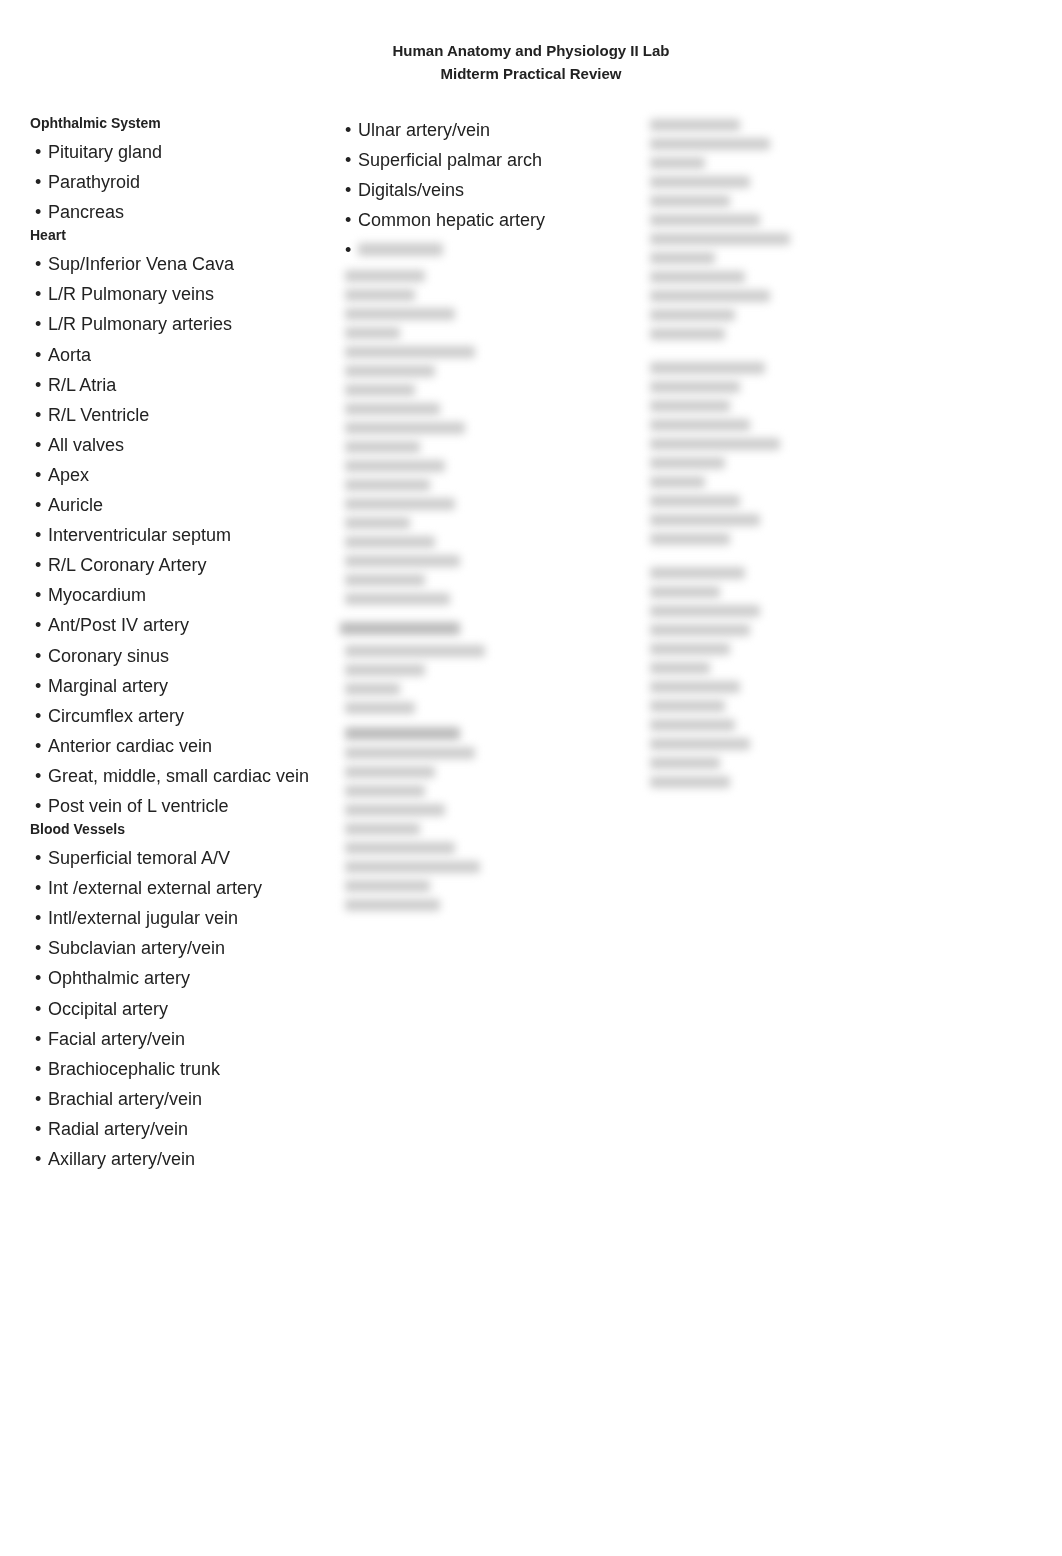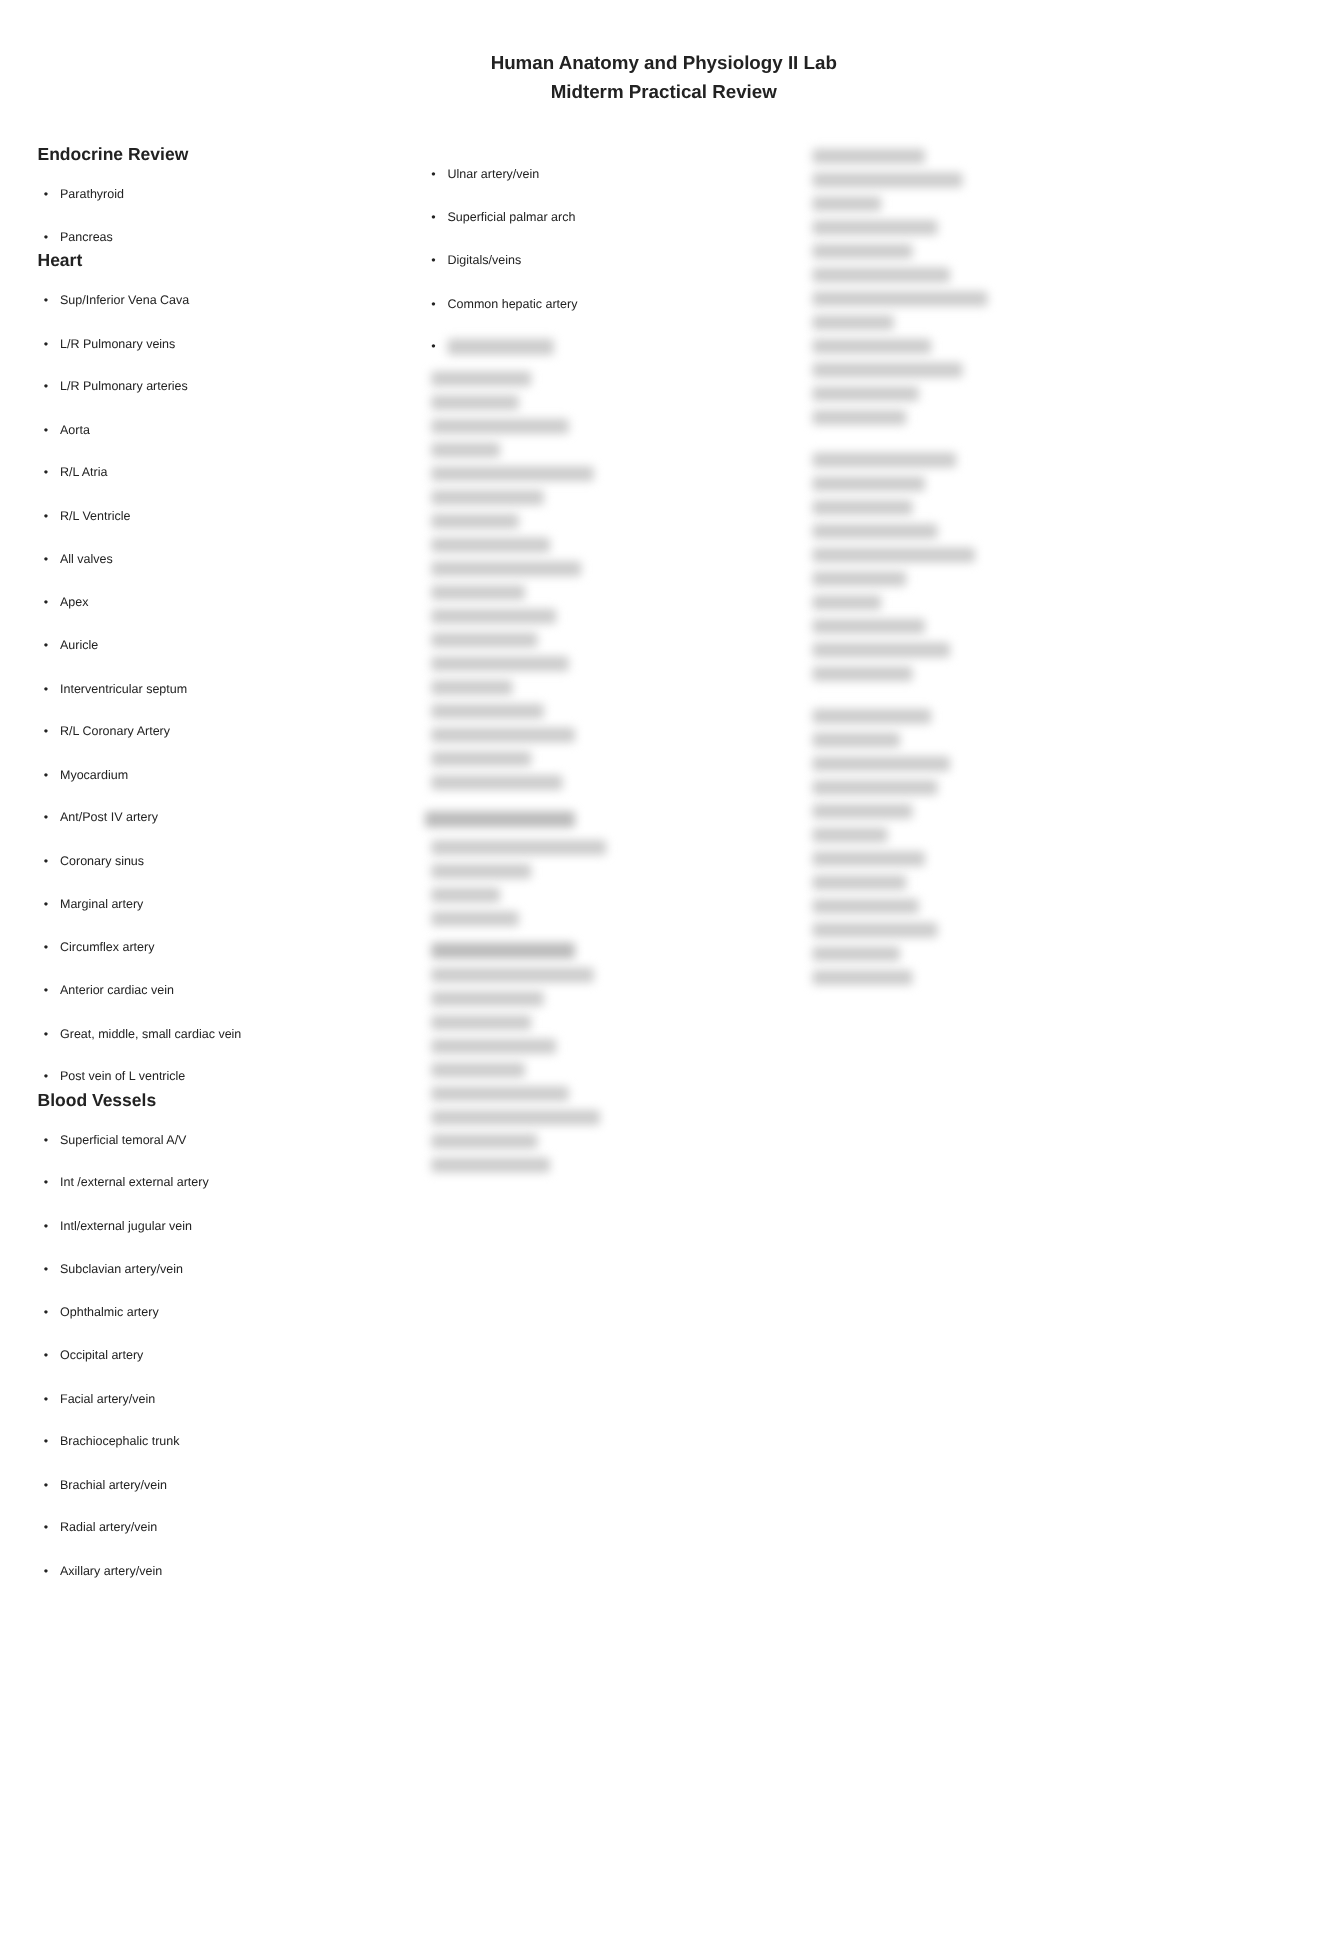--- a/index.html
+++ b/index.html
@@ -49,23 +49,22 @@
       margin-top: 0;
     }
     ul {
       list-style: none;
       padding: 0;
       margin: 0;
     }
     ul li {
       padding: 2px 0 2px 18px;
       position: relative;
-      font-size: 10px;
+      font-size: 18px;
       line-height: 1.45;
-      margin-top: 16px;
     }
     ul li::before {
       content: "•";
       position: absolute;
       left: 5px;
       color: #222;
     }
     .blurred {
       filter: blur(4px);
       color: #aaa;
@@ -80,22 +79,23 @@
     <div>Human Anatomy and Physiology II Lab</div>
     <div>Midterm Practical Review</div>
   </div>
 </div>
 
 <div class="content-wrapper">
 
   <div class="left-column">
 
     <div>
-      <div class="section-title">Endocrine Review</div>
+      <div class="section-title">Ophthalmic System</div>
       <ul>
+        <li>Pituitary gland</li>
         <li>Parathyroid</li>
         <li>Pancreas</li>
       </ul>
     </div>
 
     <div>
       <div class="section-title">Heart</div>
       <ul>
         <li>Sup/Inferior Vena Cava</li>
         <li>L/R Pulmonary veins</li>

